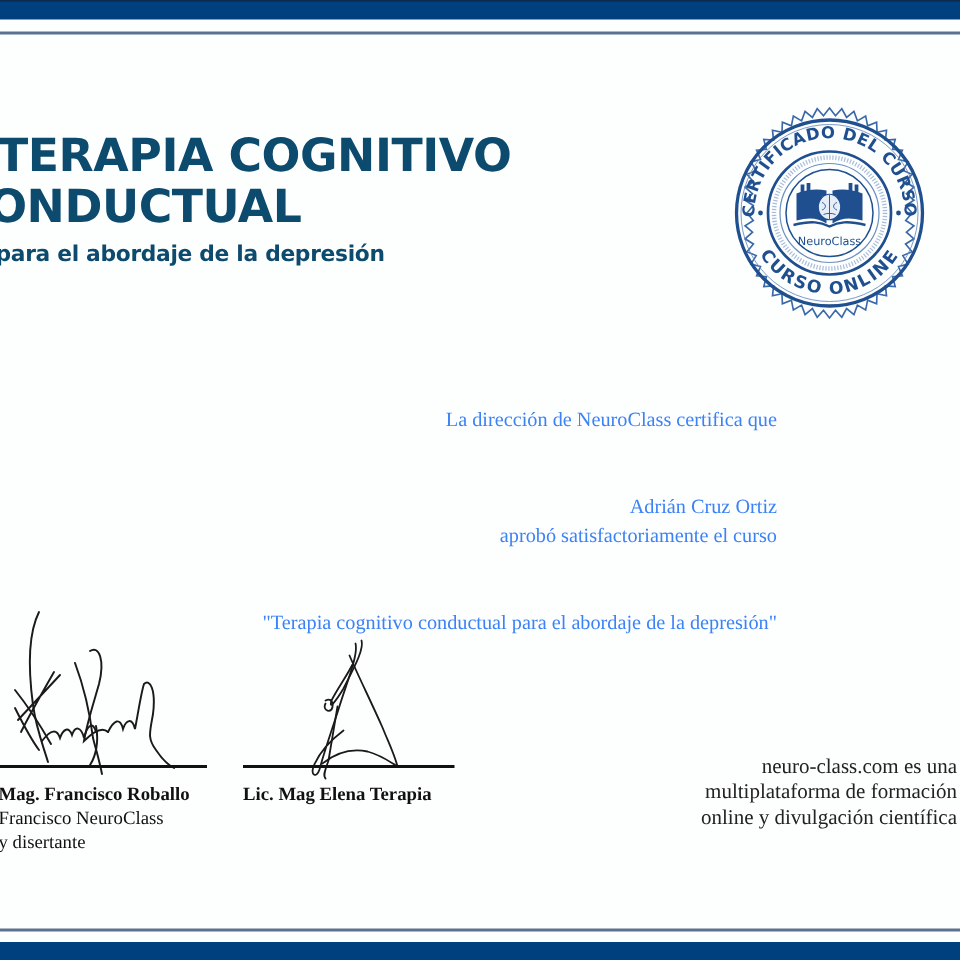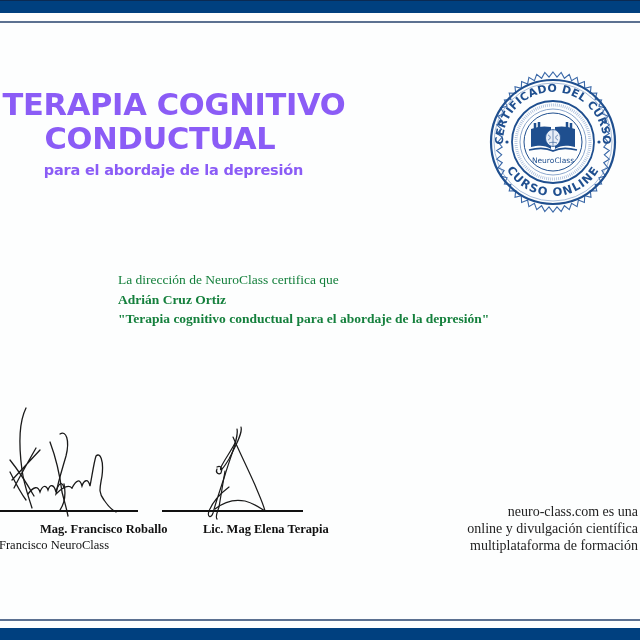--- a/index.html
+++ b/index.html
@@ -6,33 +6,33 @@
   body {
     width: 640px; height: 640px; position: relative; overflow: hidden;
     background: #fdfefe;
     font-family: "Liberation Serif", serif;
   }
   .top-bar { position: absolute; left: 0; top: 0; width: 640px; height: 13px; background: #00407f; border-top: 1px solid #0b2a52; box-sizing: border-box; }
   .top-line { position: absolute; left: 0; top: 21px; width: 640px; height: 2px; background: #5c7191; }
   .bottom-line { position: absolute; left: 0; top: 619px; width: 640px; height: 2px; background: #5c7191; }
   .bottom-bar { position: absolute; left: 0; top: 628px; width: 640px; height: 12px; background: #00407f; }
 
-  .title-block { position: absolute; left: 0; top: 88px; width: 350px; text-align: center; color: #8b5cf6; font-family: "DejaVu Sans", sans-serif; }
+  .title-block { position: absolute; left: 0; top: 88px; width: 350px; text-align: left; color: #0c4a6e; font-family: "DejaVu Sans", sans-serif; }
   .title-line { font-weight: bold; font-size: 30.5px; line-height: 34px; letter-spacing: -0.3px; }
   .title-line.l1 { margin-left: -2px; }
   .title-line.l2 { margin-left: -30px; }
   .subtitle { font-size: 14.5px; line-height: 20px; margin-top: 4px; margin-left: -3px; font-weight: bold; letter-spacing: -0.2px; }
 
   .seal { position: absolute; left: 482px; top: 71px; width: 142px; height: 142px; }
 
-  .cert-body { position: absolute; left: 118px; top: 270px; width: 400px; text-align: left; color: #15803d; font-size: 13.5px; line-height: 19.6px; }
-  .cert-body .bold { font-weight: bold; }
+  .cert-body { position: absolute; left: 118px; top: 270px; width: 400px; text-align: right; color: #3b82f6; font-size: 13.5px; line-height: 19.6px; }
+  .cert-body .bold { font-weight: normal; margin-top: 38px; }
 
   .signer { position: absolute; color: #111; font-size: 12.5px; line-height: 16px; }
-  .signer .name { font-weight: bold; margin-left: 41px; }
+  .signer .name { font-weight: bold; }
   .sig-line { position: absolute; height: 1.5px; background: #111; }
   .sig1-line { left: 0; top: 510px; width: 138px; }
   .sig2-line { left: 162px; top: 510px; width: 141px; }
   .signer1 { left: -1px; top: 521px; }
   .signer2 { left: 162px; top: 521px; }
   .sig-svg { position: absolute; }
 
   .blurb { position: absolute; right: 2px; top: 503px; width: 200px; text-align: right; color: #222; font-size: 14px; line-height: 17px; }
 </style>
 </head>
@@ -84,55 +84,57 @@
     <path d="M-24,11 C-12,8 -6,9 0,12 C6,9 12,8 24,11" fill="none" stroke="#1f4f8f" stroke-width="1.6"></path>
     <ellipse cx="0" cy="-1" rx="7.5" ry="8.5" fill="#e8eef7" stroke="#1f4f8f" stroke-width="0.8"></ellipse>
     <path d="M0,-9 L0,7 M-5,-4 C-2,-3 -2,0 -5,1 M5,-4 C2,-3 2,0 5,1 M-4,4 C-2,3 2,3 4,4" stroke="#1f4f8f" stroke-width="0.6" fill="none"></path>
   </g>
   <text x="71" y="92" text-anchor="middle" font-family="DejaVu Sans, sans-serif" font-size="7.5" fill="#1f4f8f">NeuroClass</text>
 </svg>
 
 <div class="cert-body">
   <div>La dirección de NeuroClass certifica que</div>
   <div class="bold">Adrián Cruz Ortiz</div>
+  <div>aprobó satisfactoriamente el curso</div>
   <div class="bold">"Terapia cognitivo conductual para el abordaje de la depresión"</div>
 </div>
 
 <svg class="sig-svg" style="left:0;top:400px;" width="140" height="118" viewBox="0 0 140 118">
   <g fill="none" stroke="#1a1a1a" stroke-width="1.3" stroke-linecap="round">
     <path d="M26,8 C20,20 18,40 22,70 C24,85 28,95 32,108"></path>
     <path d="M10,60 C18,70 26,82 34,96 M14,88 C20,76 28,62 36,48 M12,80 L40,50 M10,72 C16,84 20,92 26,100"></path>
     <path d="M28,94 C34,86 38,86 40,92 C42,86 46,84 48,90 C50,84 54,84 56,92 C58,84 62,80 64,88"></path>
     <path d="M50,42 C56,58 60,76 62,92 C64,100 66,106 68,116"></path>
     <path d="M60,34 C66,30 70,40 66,56 C62,70 58,82 56,94 C62,88 68,84 72,88"></path>
     <path d="M72,88 C76,80 80,78 82,86 C84,80 88,78 90,86 C92,76 94,62 96,56 C100,52 104,60 102,76 C100,88 98,92 104,100 C108,106 112,110 116,112"></path>
     <path d="M64,84 C66,94 64,104 60,110"></path>
   </g>
 </svg>
 <div class="sig-line sig1-line"></div>
 <div class="signer signer1">
   <div class="name">Mag. Francisco Roballo</div>
   <div>Francisco NeuroClass</div>
+  <div>y disertante</div>
 </div>
 
 <svg class="sig-svg" style="left:195px;top:425px;" width="80" height="95" viewBox="0 0 80 95">
   <g fill="none" stroke="#1a1a1a" stroke-width="1.2" stroke-linecap="round">
     <path d="M42,4 C44,12 36,30 30,50 C24,68 20,80 18,88 C16,94 12,92 14,86 C18,76 26,68 34,62"></path>
     <path d="M46,2 C48,8 40,22 34,34 C28,44 24,48 26,42 C30,34 36,26 40,18"></path>
     <path d="M38,12 C44,26 52,42 60,60 C64,70 68,78 70,86"></path>
     <path d="M20,84 C30,76 40,74 50,76 C58,78 64,82 70,86"></path>
     <path d="M22,42 C26,40 28,44 26,48 C24,50 20,48 22,44"></path>
     <path d="M30,46 C28,58 26,70 24,82 C22,88 20,92 22,94"></path>
   </g>
 </svg>
 <div class="sig-line sig2-line"></div>
 <div class="signer signer2">
   <div class="name">Lic. Mag Elena Terapia</div>
 </div>
 
 <div class="blurb">
   <div>neuro-class.com es una</div>
+  <div>multiplataforma de formación</div>
   <div>online y divulgación científica</div>
-  <div>multiplataforma de formación</div>
 </div>
 
 <div class="bottom-line"></div>
 <div class="bottom-bar"></div>
 
 </body></html>

